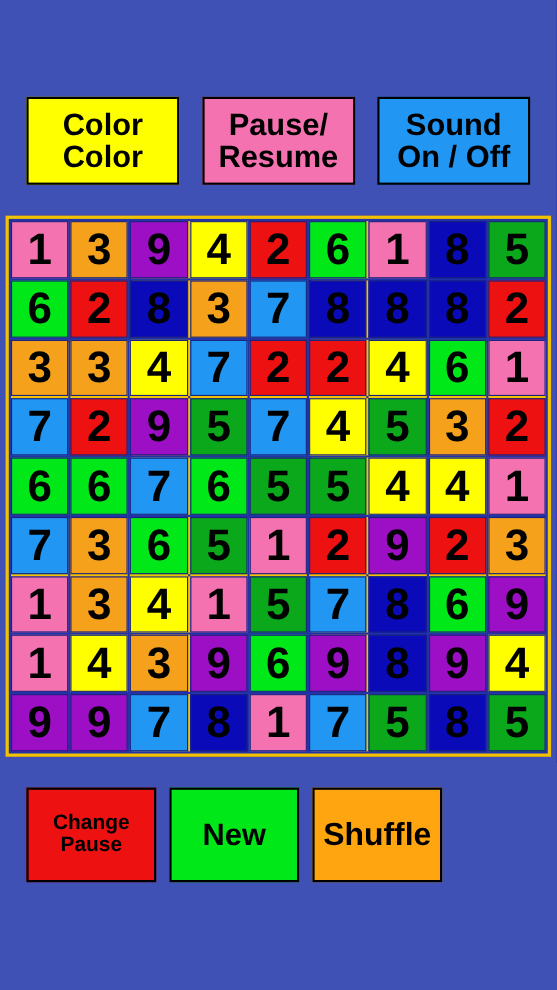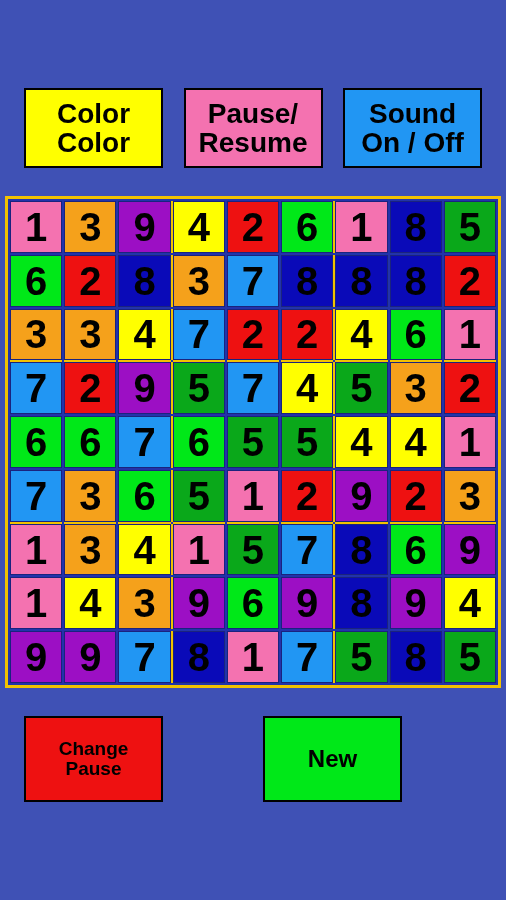--- a/index.html
+++ b/index.html
@@ -99,21 +99,21 @@
     justify-content: space-between;
     padding: 0 24px;
     box-sizing: border-box;
     gap: 12px;
   }
   #bottom-bar .btn {
     width: 139px;
     height: 86px;
   }
   #btn-change-bg { background: #ee1111; font-size: 19px; }
-  #btn-new-game  { background: #00e818; font-size: 24px; text-align: center; }
+  #btn-new-game  { background: #00e818; font-size: 28px; text-align: center; }
   #btn-shuffle   { background: #ffa510; font-size: 29px; }
 </style>
 </head>
 <body style="background: rgb(63, 81, 181);">
 
 <div id="top-bar">
   <div class="btn" id="btn-main-menu" style="background: rgb(255, 255, 0);">
     <span>Color</span>
     <span>Color</span>
   </div>
@@ -214,13 +214,16 @@
 </div>
 
 <div id="bottom-bar">
   <div class="btn" id="btn-change-bg" style="background: rgb(238, 17, 17);">
     <span>Change</span>
     <span>Pause</span>
   </div>
   <div class="btn" id="btn-new-game" style="background: rgb(0, 232, 24);">
     <span>New</span>
   </div>
+  <div class="btn" id="btn-shuffle" style="background: rgb(255, 165, 16);">
+    <span>Shuffle</span>
+  </div>
 </div>
 
 </body></html>

